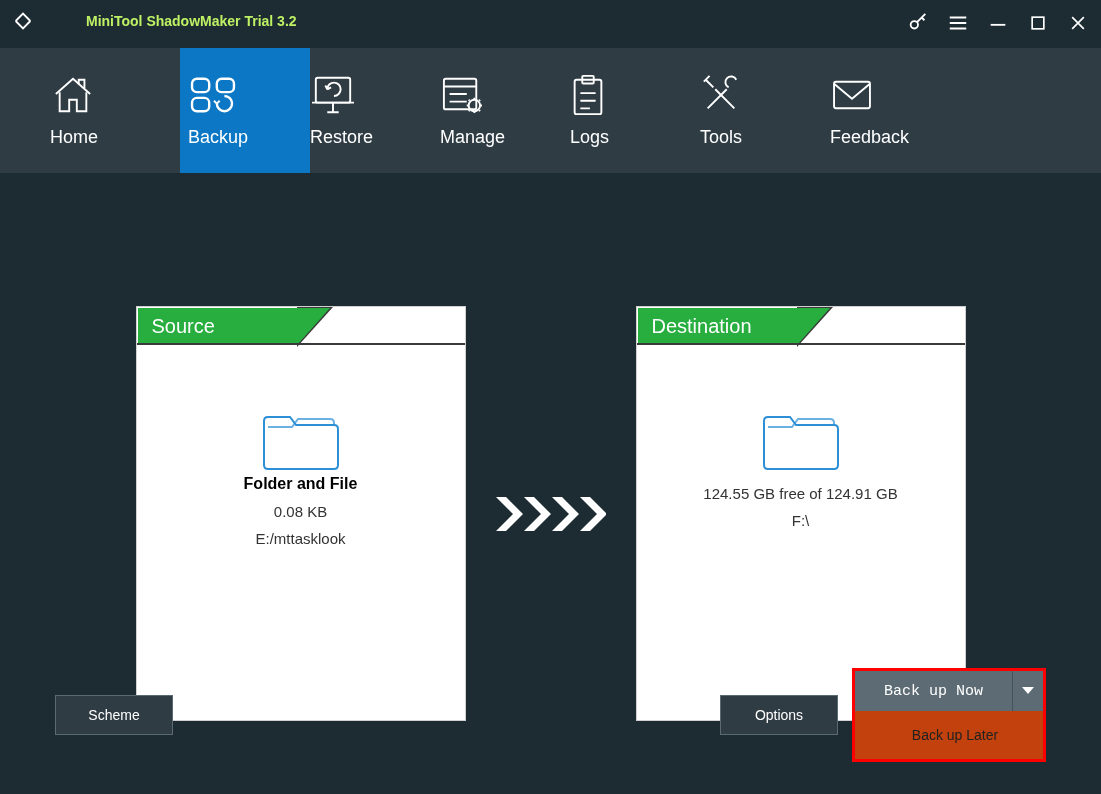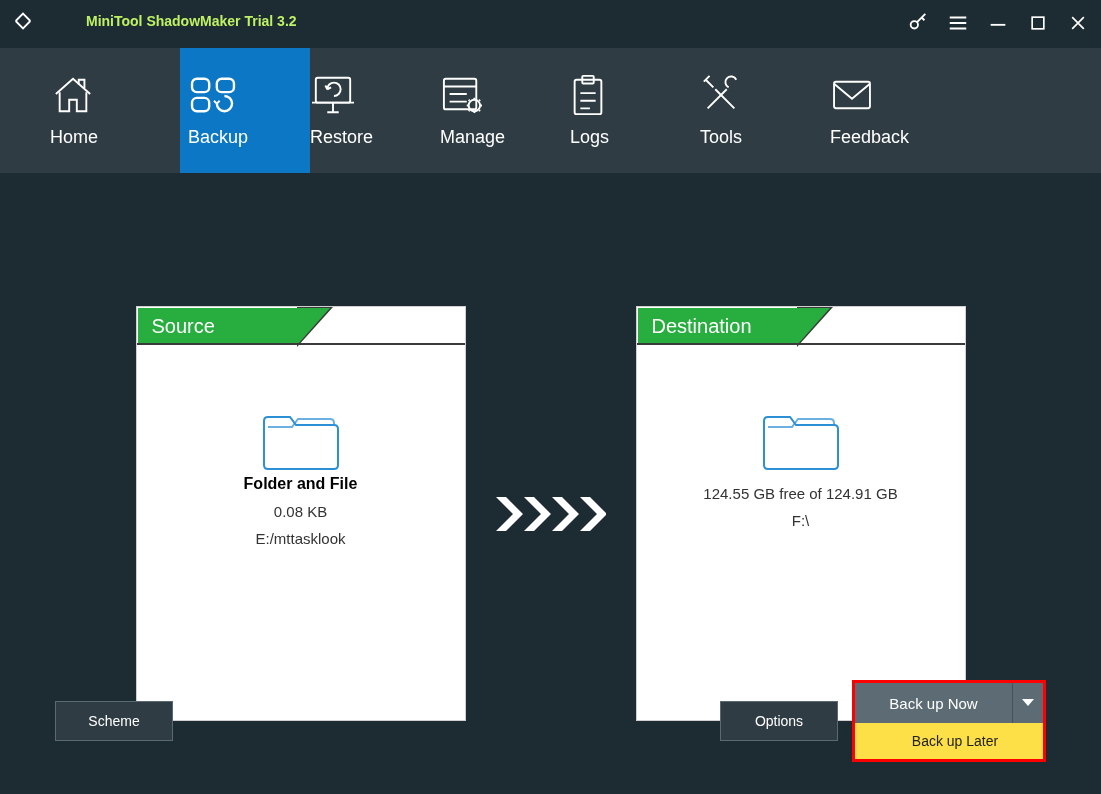--- a/index.html
+++ b/index.html
@@ -140,26 +140,27 @@
     margin-left: 14px;
   }
   .backup-row1 { display:flex; }
   .btn-gray {
     height: 40px;
     background: #5d6c74;
     color:#fff;
     display:flex; align-items:center; justify-content:center;
     font-size:15px;
     cursor:pointer;
+    font-family:Liberation Mono, monospace;
   }
   .btn-backup-now { width: 158px; border-right: 1px solid #44525a;}
   .btn-dd { width: 30px; }
   .btn-later {
-    height: 36px;
-    background: #fde047;
+    height: 48px;
+    background: #c2410c;
     color:#222;
     display:flex; align-items:center; justify-content:center;
     font-size:14px;
     cursor:pointer;
     padding-left:12px;
   }
   svg { display:block; }
 </style>
 </head>
 <body>

